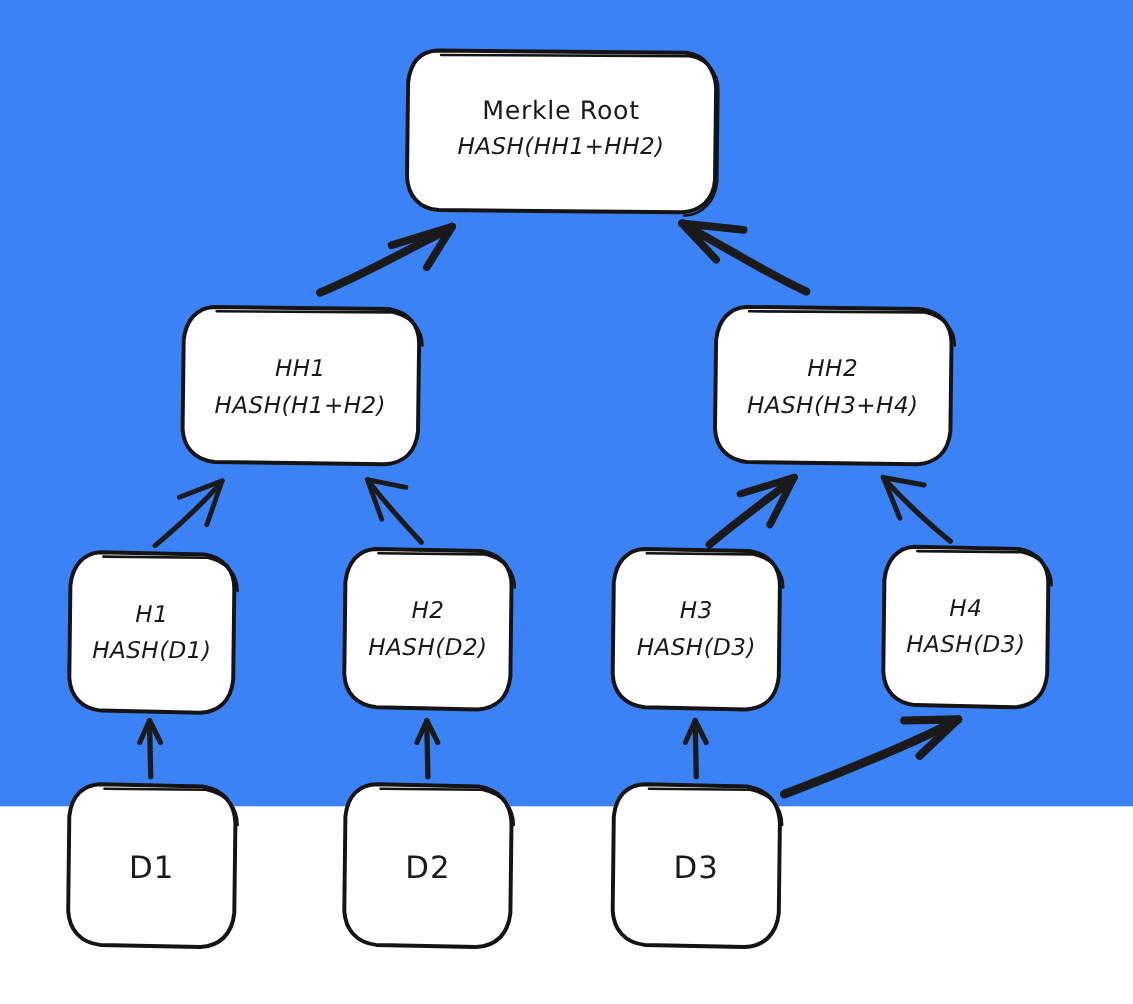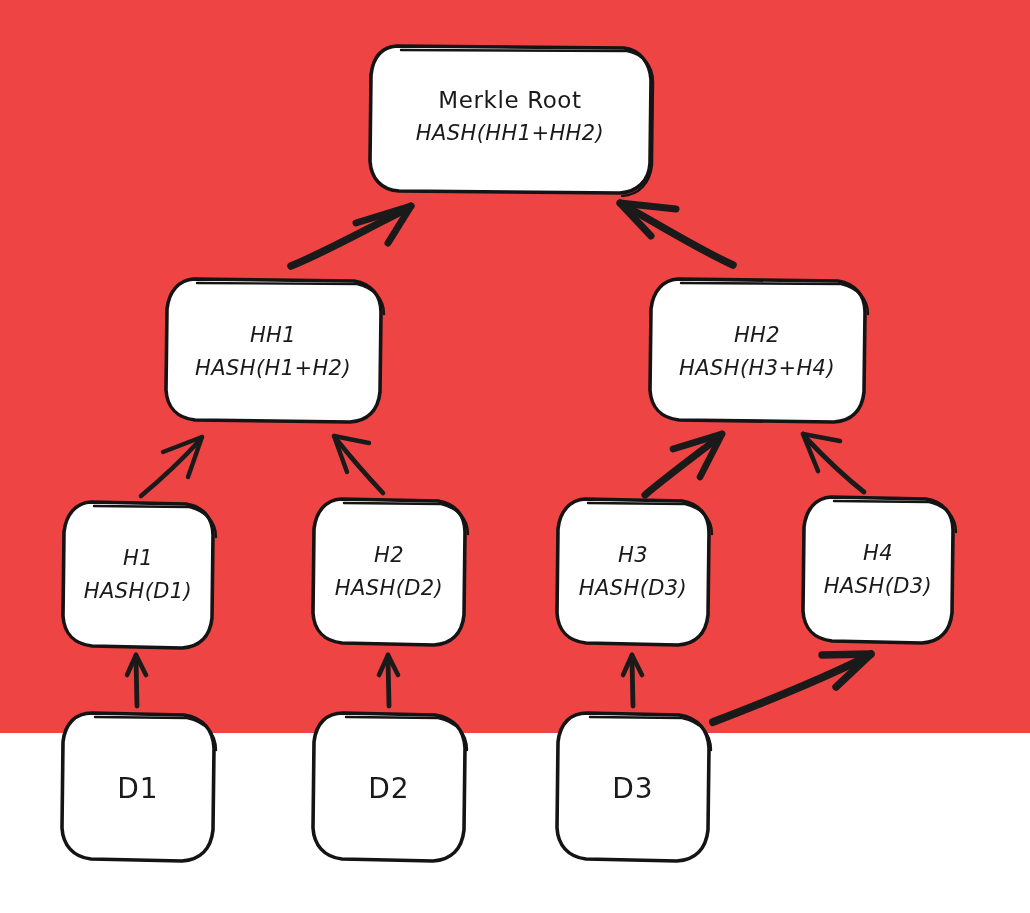--- a/index.html
+++ b/index.html
@@ -10,21 +10,21 @@
   body {
     width: 1030px;
     height: 913px;
     overflow: hidden;
     font-family: "DejaVu Sans", sans-serif;
   }
   #diagram-root {
     position: relative;
     width: 1030px;
     height: 733px;
-    background: #ef4444;
+    background: #3b82f6;
   }
   svg#merkle-svg {
     display: block;
     width: 1030px;
     height: 913px;
   }
   .node-shape {
     stroke: #141414;
     stroke-width: 3.6;
     stroke-linecap: round;

